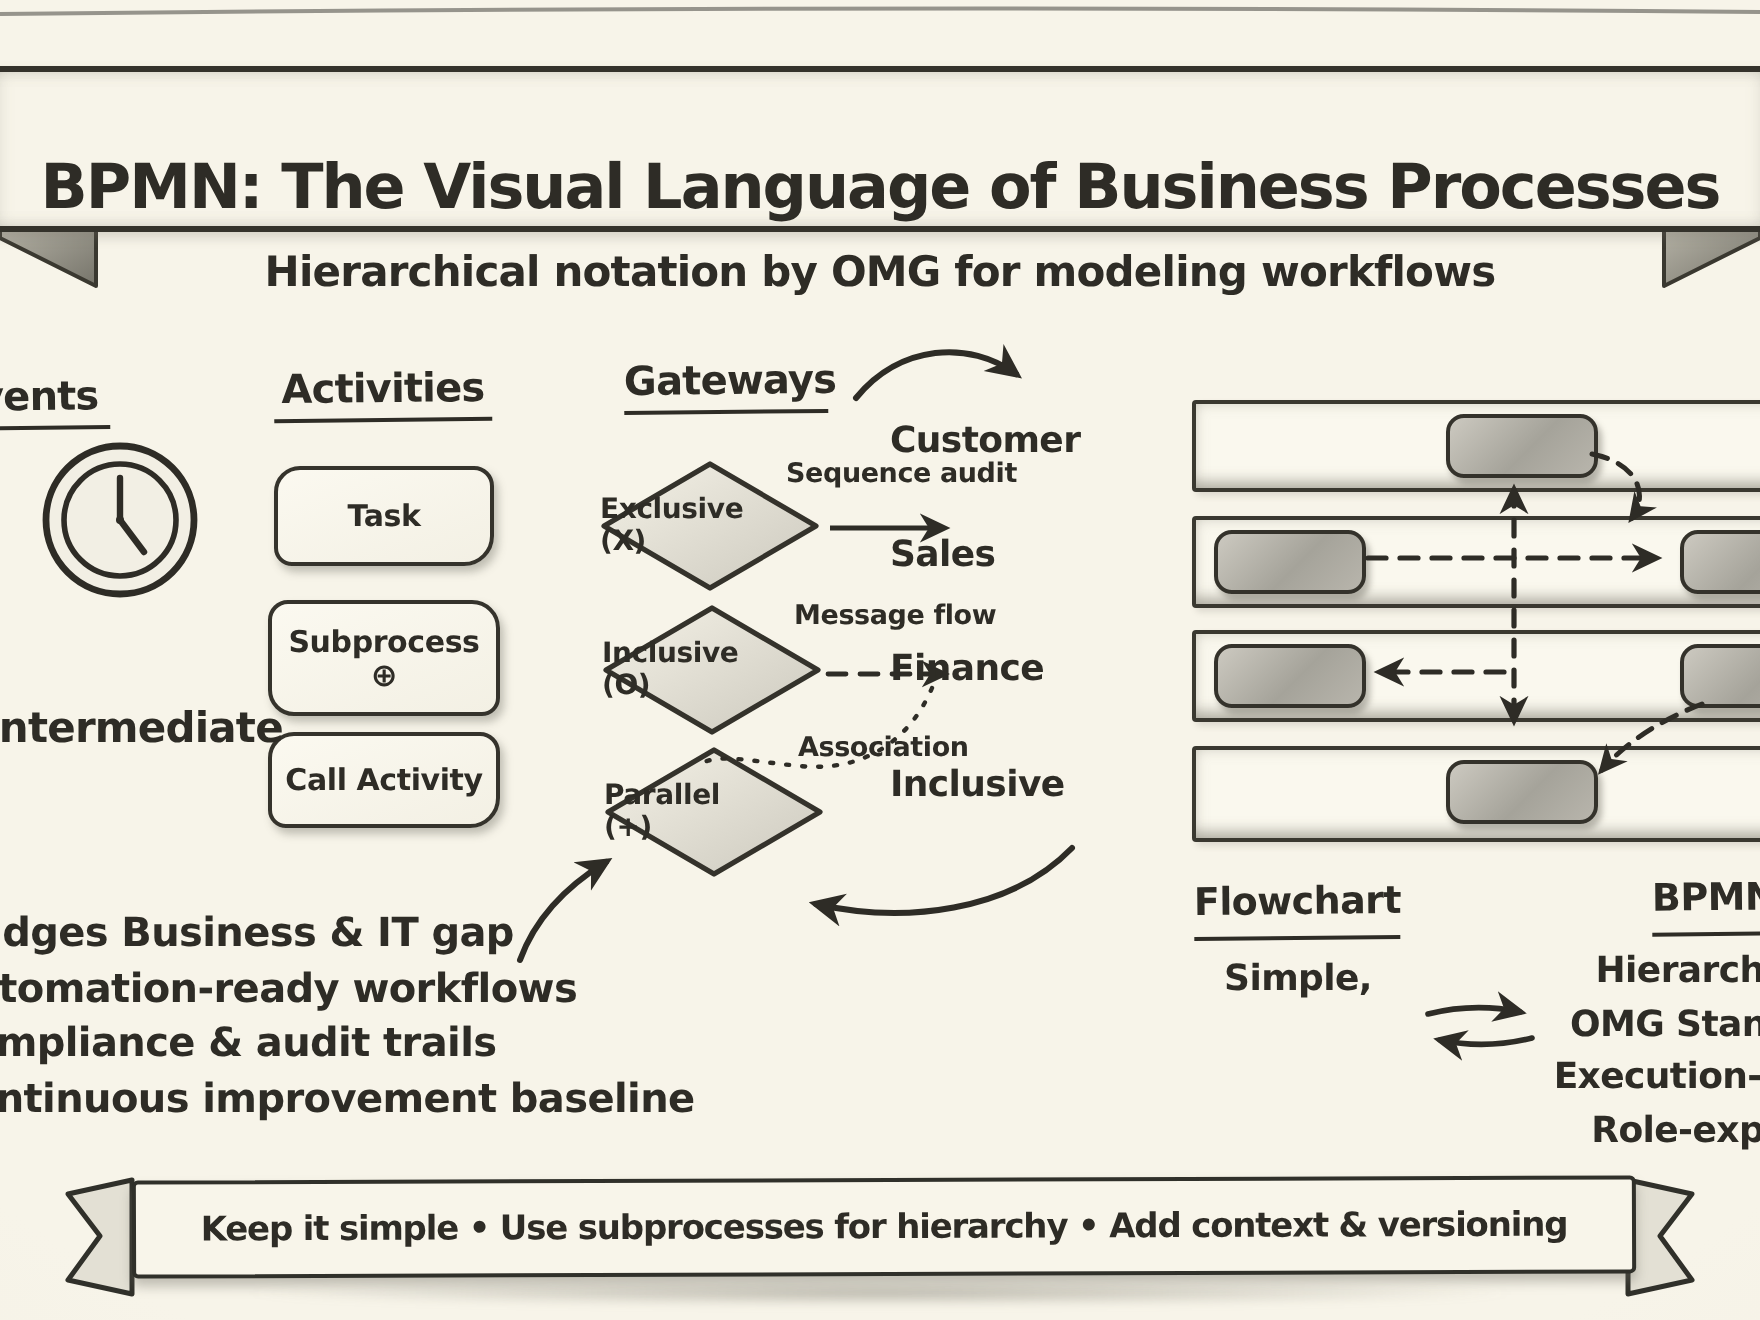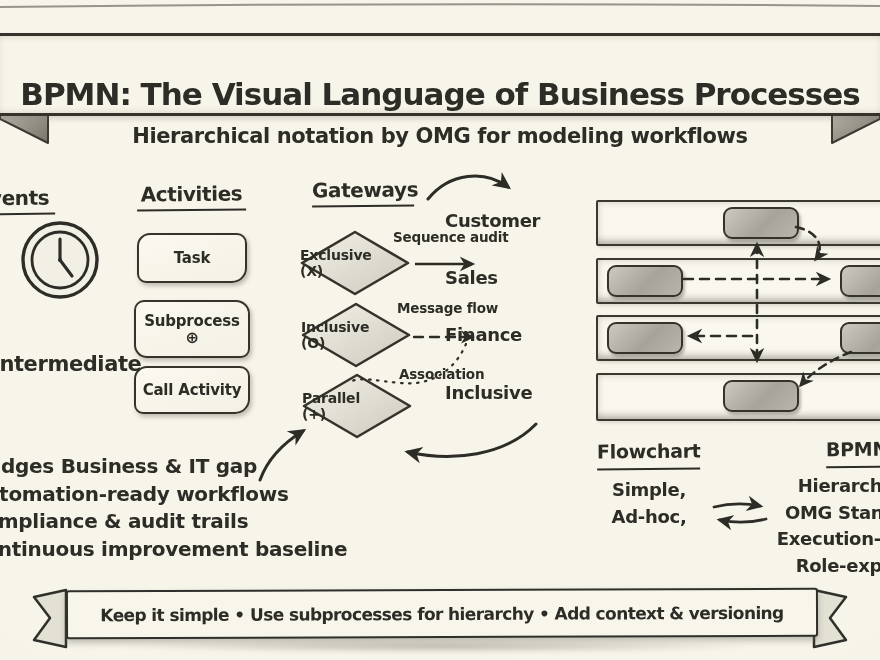--- a/index.html
+++ b/index.html
@@ -137,21 +137,20 @@
   <div>Bridges Business &amp; IT gap</div>
   <div>Automation-ready workflows</div>
   <div>Compliance &amp; audit trails</div>
   <div>Continuous improvement baseline</div>
 </div>
 
 <div class="abs cmp z10" style="left:586px;top:438px;width:126px;">
   <span class="cmp-head underline-h">Flowchart</span>
   <div style="margin-top:6px;">
     <div>Simple,</div>
-    <div>Ad-hoc,</div>
   </div>
 </div>
 <div class="abs cmp z10" style="left:762px;top:436px;width:190px;">
   <span class="cmp-head underline-h">BPMN</span>
   <div style="margin-top:5px;line-height:26.5px;">
     <div>Hierarchical</div>
     <div>OMG Standard</div>
     <div>Execution-ready</div>
     <div>Role-explicit</div>
   </div>

